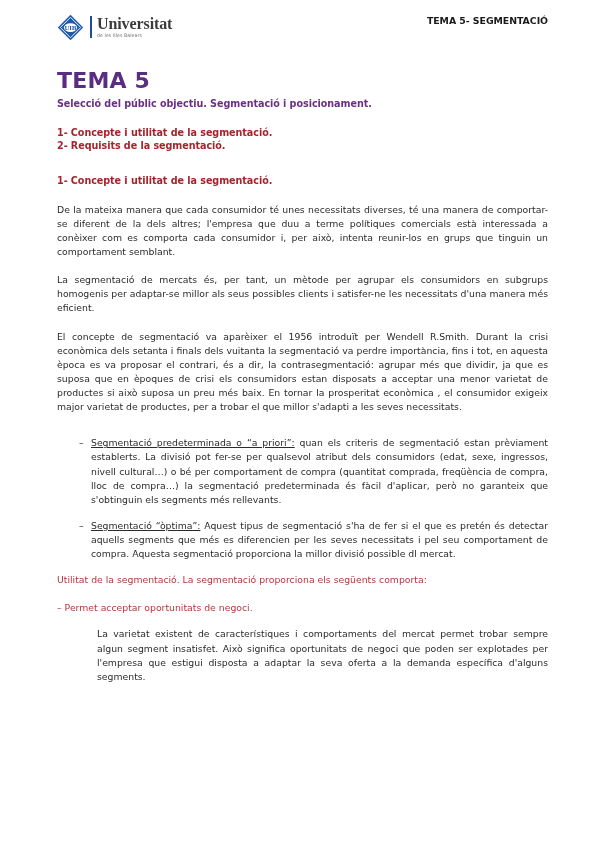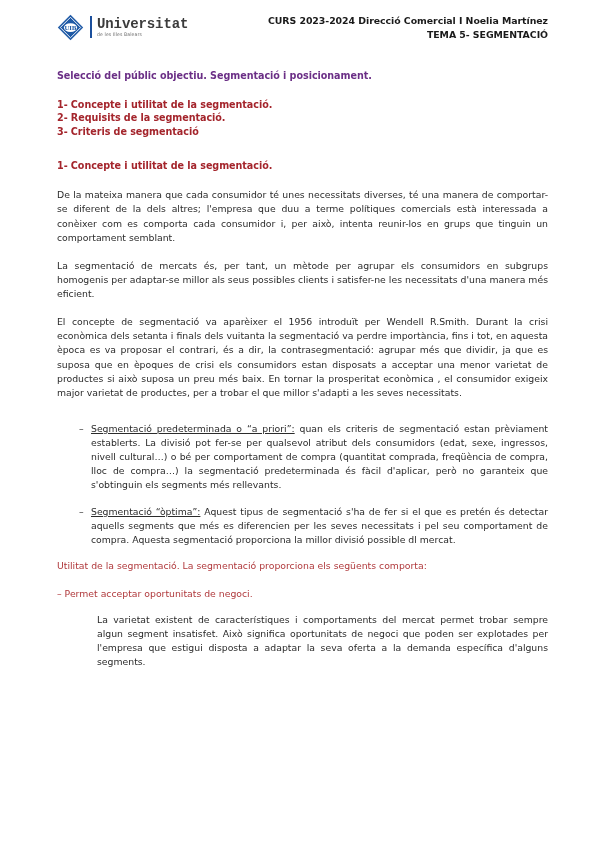--- a/index.html
+++ b/index.html
@@ -51,22 +51,22 @@
   .logo-diamond svg { display: block; }
   .logo-rule {
     width: 2px;
     height: 22px;
     background: #1b4f9c;
     margin: 0 5px 0 6px;
     flex: none;
   }
   .logo-text { line-height: 1; padding-top: 1px; }
   .logo-title {
-    font-family: Liberation Mono, monospace;
-    font-size: 14px;
+    font-family: Liberation Serif, serif;
+    font-size: 16px;
     font-weight: bold;
     color: #3b3b3b;
     letter-spacing: -0.1px;
     display: block;
   }
   .logo-sub {
     font-size: 4.6px;
     color: #6d6d6d;
     letter-spacing: 0.1px;
     display: block;
@@ -216,34 +216,33 @@
         </svg>
       </div>
       <div class="logo-rule"></div>
       <div class="logo-text">
         <span class="logo-title">Universitat</span>
         <span class="logo-sub">de les Illes Balears</span>
       </div>
     </div>
 
     <div class="header-lines">
-      <div>CURS 2023-2024 Direcció Comercial I  Noelia Martínez</div>
       <div>TEMA 5- SEGMENTACIÓ</div>
     </div>
   </div>
 
   <div class="content">
 
+    <h1 class="tema-title">TEMA 5</h1>
 
     <div class="tema-subtitle">Selecció del públic objectiu. Segmentació i posicionament.</div>
 
     <div class="toc">
       <div>1- Concepte i utilitat de la segmentació.</div>
       <div>2- Requisits de la segmentació.</div>
-      <div>3- Criteris de segmentació</div>
     </div>
 
     <div class="section-heading">1- Concepte i utilitat de la segmentació.</div>
 
     <p class="body-text">De la mateixa manera que cada consumidor té unes necessitats diverses, té una manera de comportar-se diferent de la dels altres; l'empresa que duu a terme polítiques comercials està interessada a conèixer com es comporta cada consumidor i, per això, intenta reunir-los en grups que tinguin un comportament semblant.</p>
 
 
     <p class="body-text">La segmentació de mercats és, per tant, un mètode per agrupar els consumidors en subgrups homogenis per adaptar-se millor als seus possibles clients i satisfer-ne les necessitats d'una manera més eficient.</p>
 
     <p class="body-text">El concepte de segmentació va aparèixer el 1956 introduït per Wendell R.Smith. Durant la crisi econòmica dels setanta i finals dels vuitanta la segmentació va perdre importància, fins i tot, en aquesta època es va proposar el contrari, és a dir, la contrasegmentació: agrupar més que dividir, ja que es suposa que en èpoques de crisi els consumidors estan disposats a acceptar una menor varietat de productes si això suposa un preu més baix. En tornar la prosperitat econòmica , el consumidor exigeix major varietat de productes, per a trobar el que millor s'adapti a les seves necessitats.</p>

